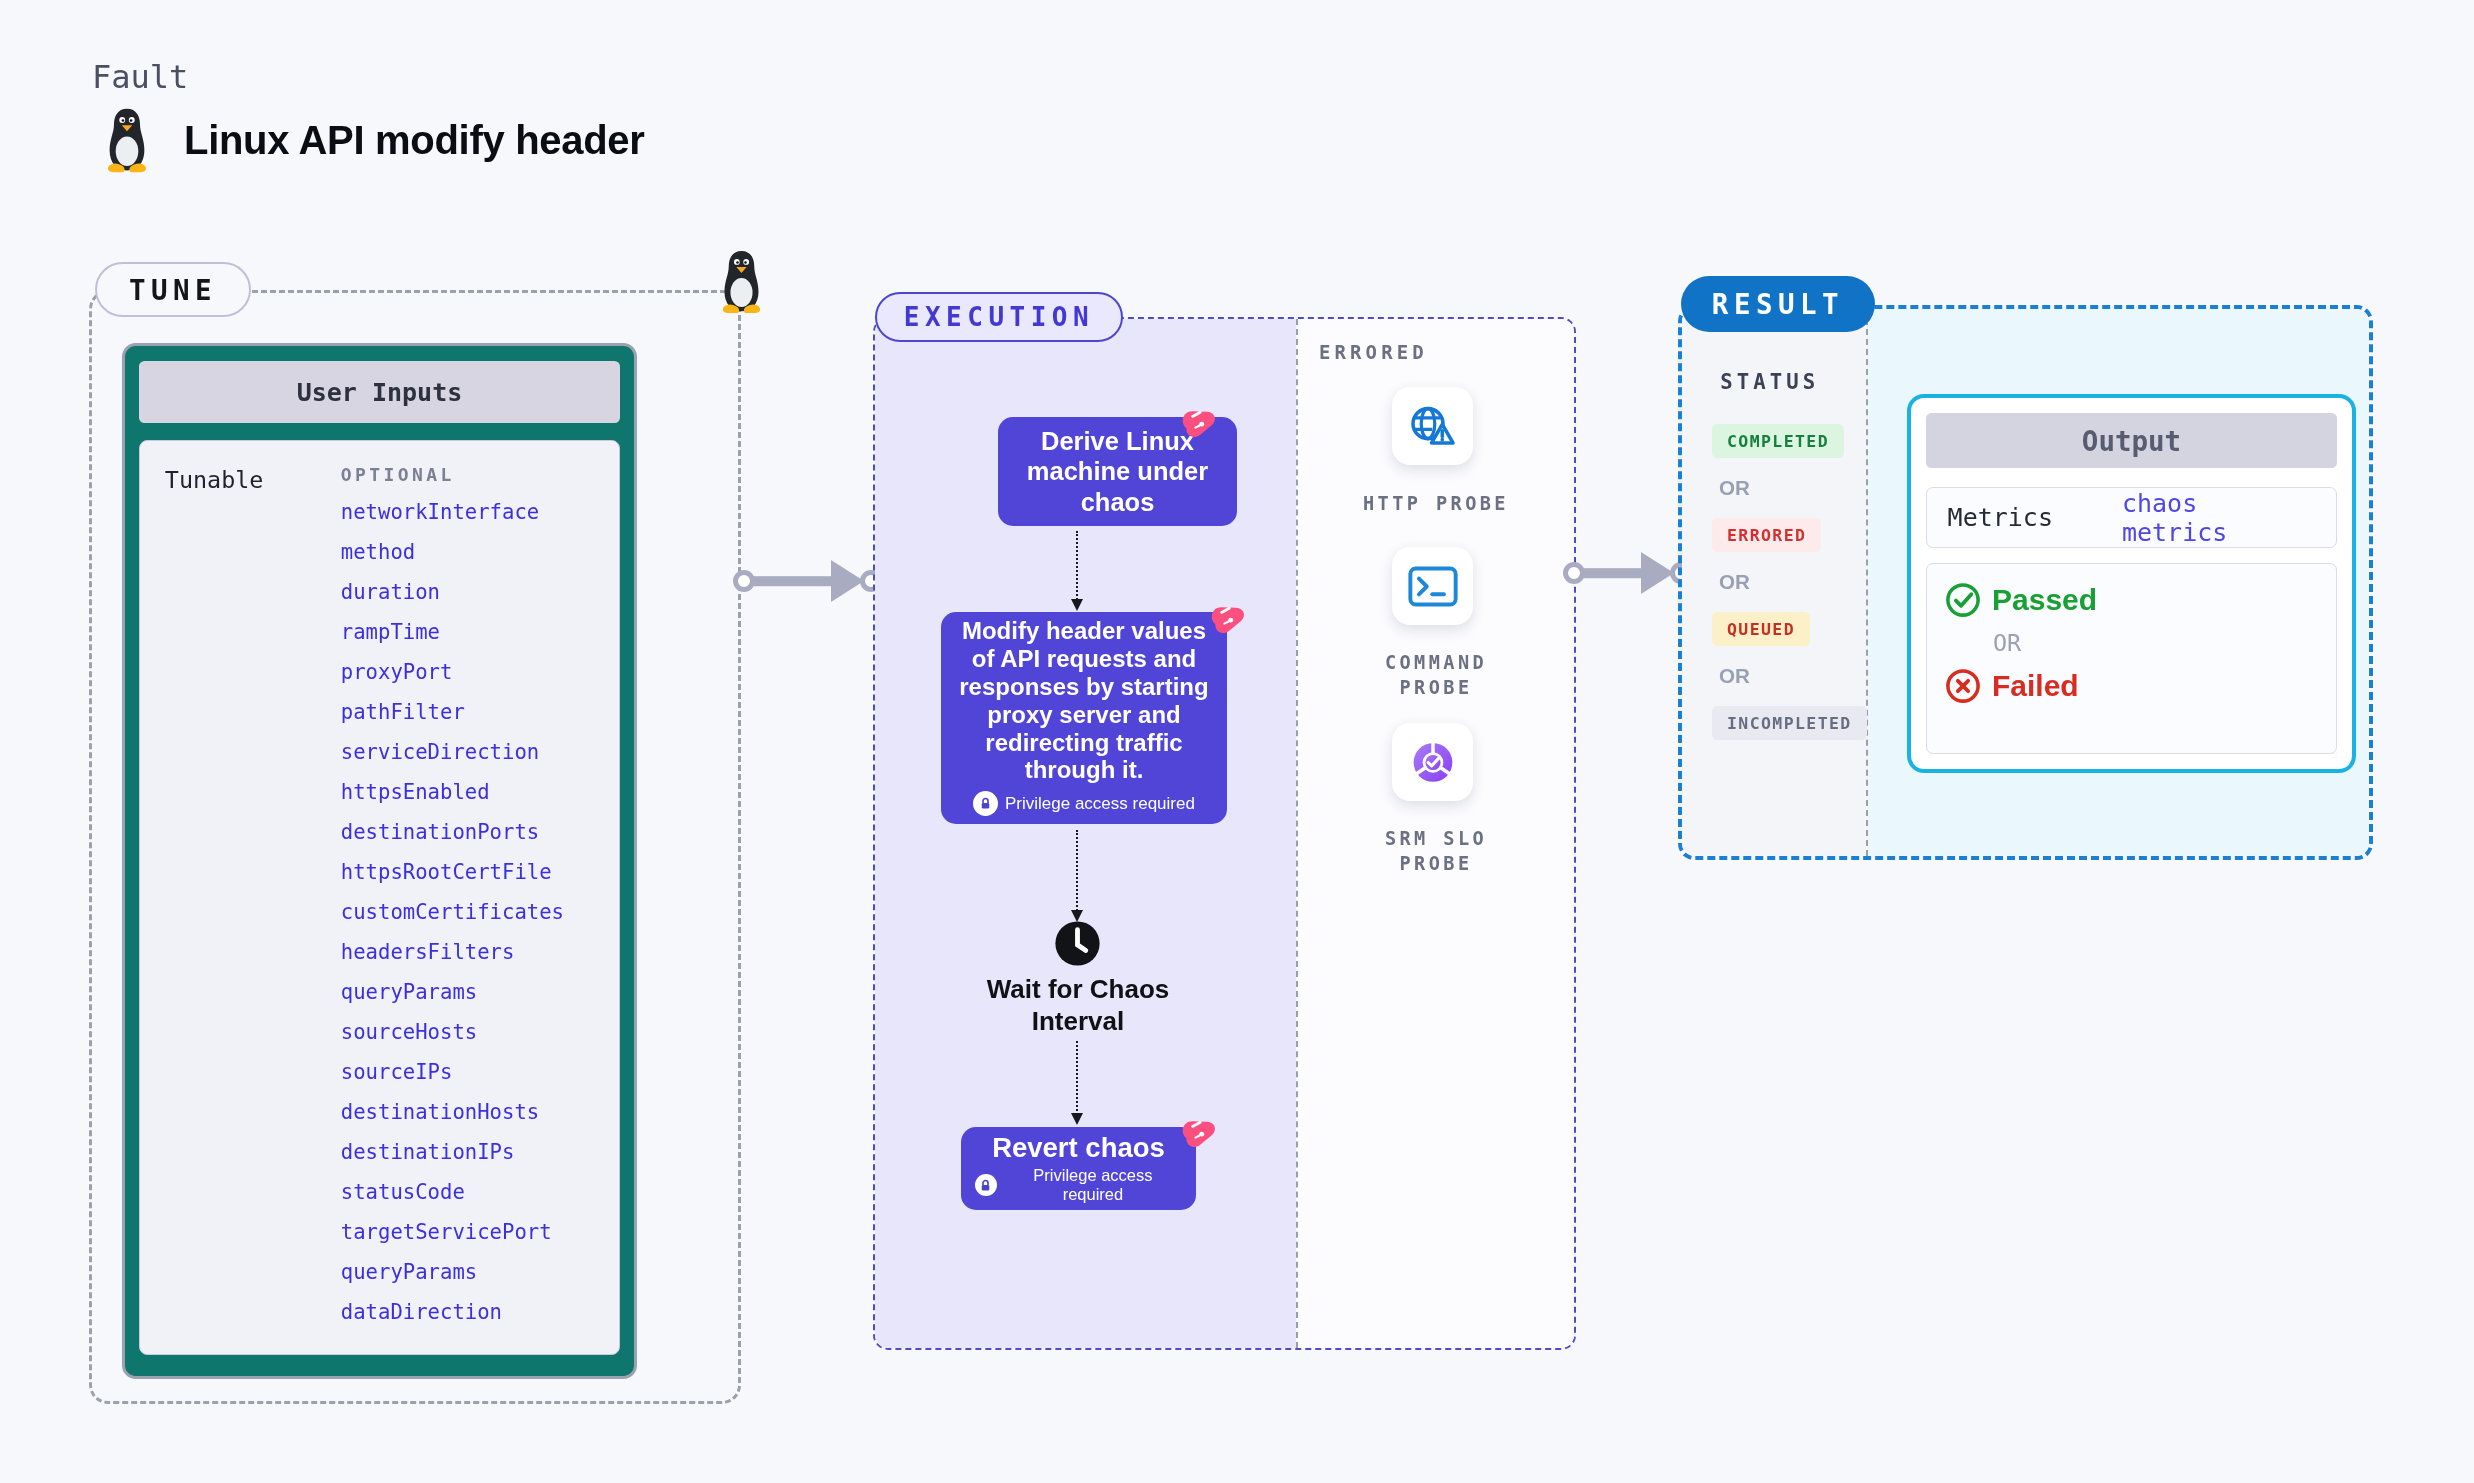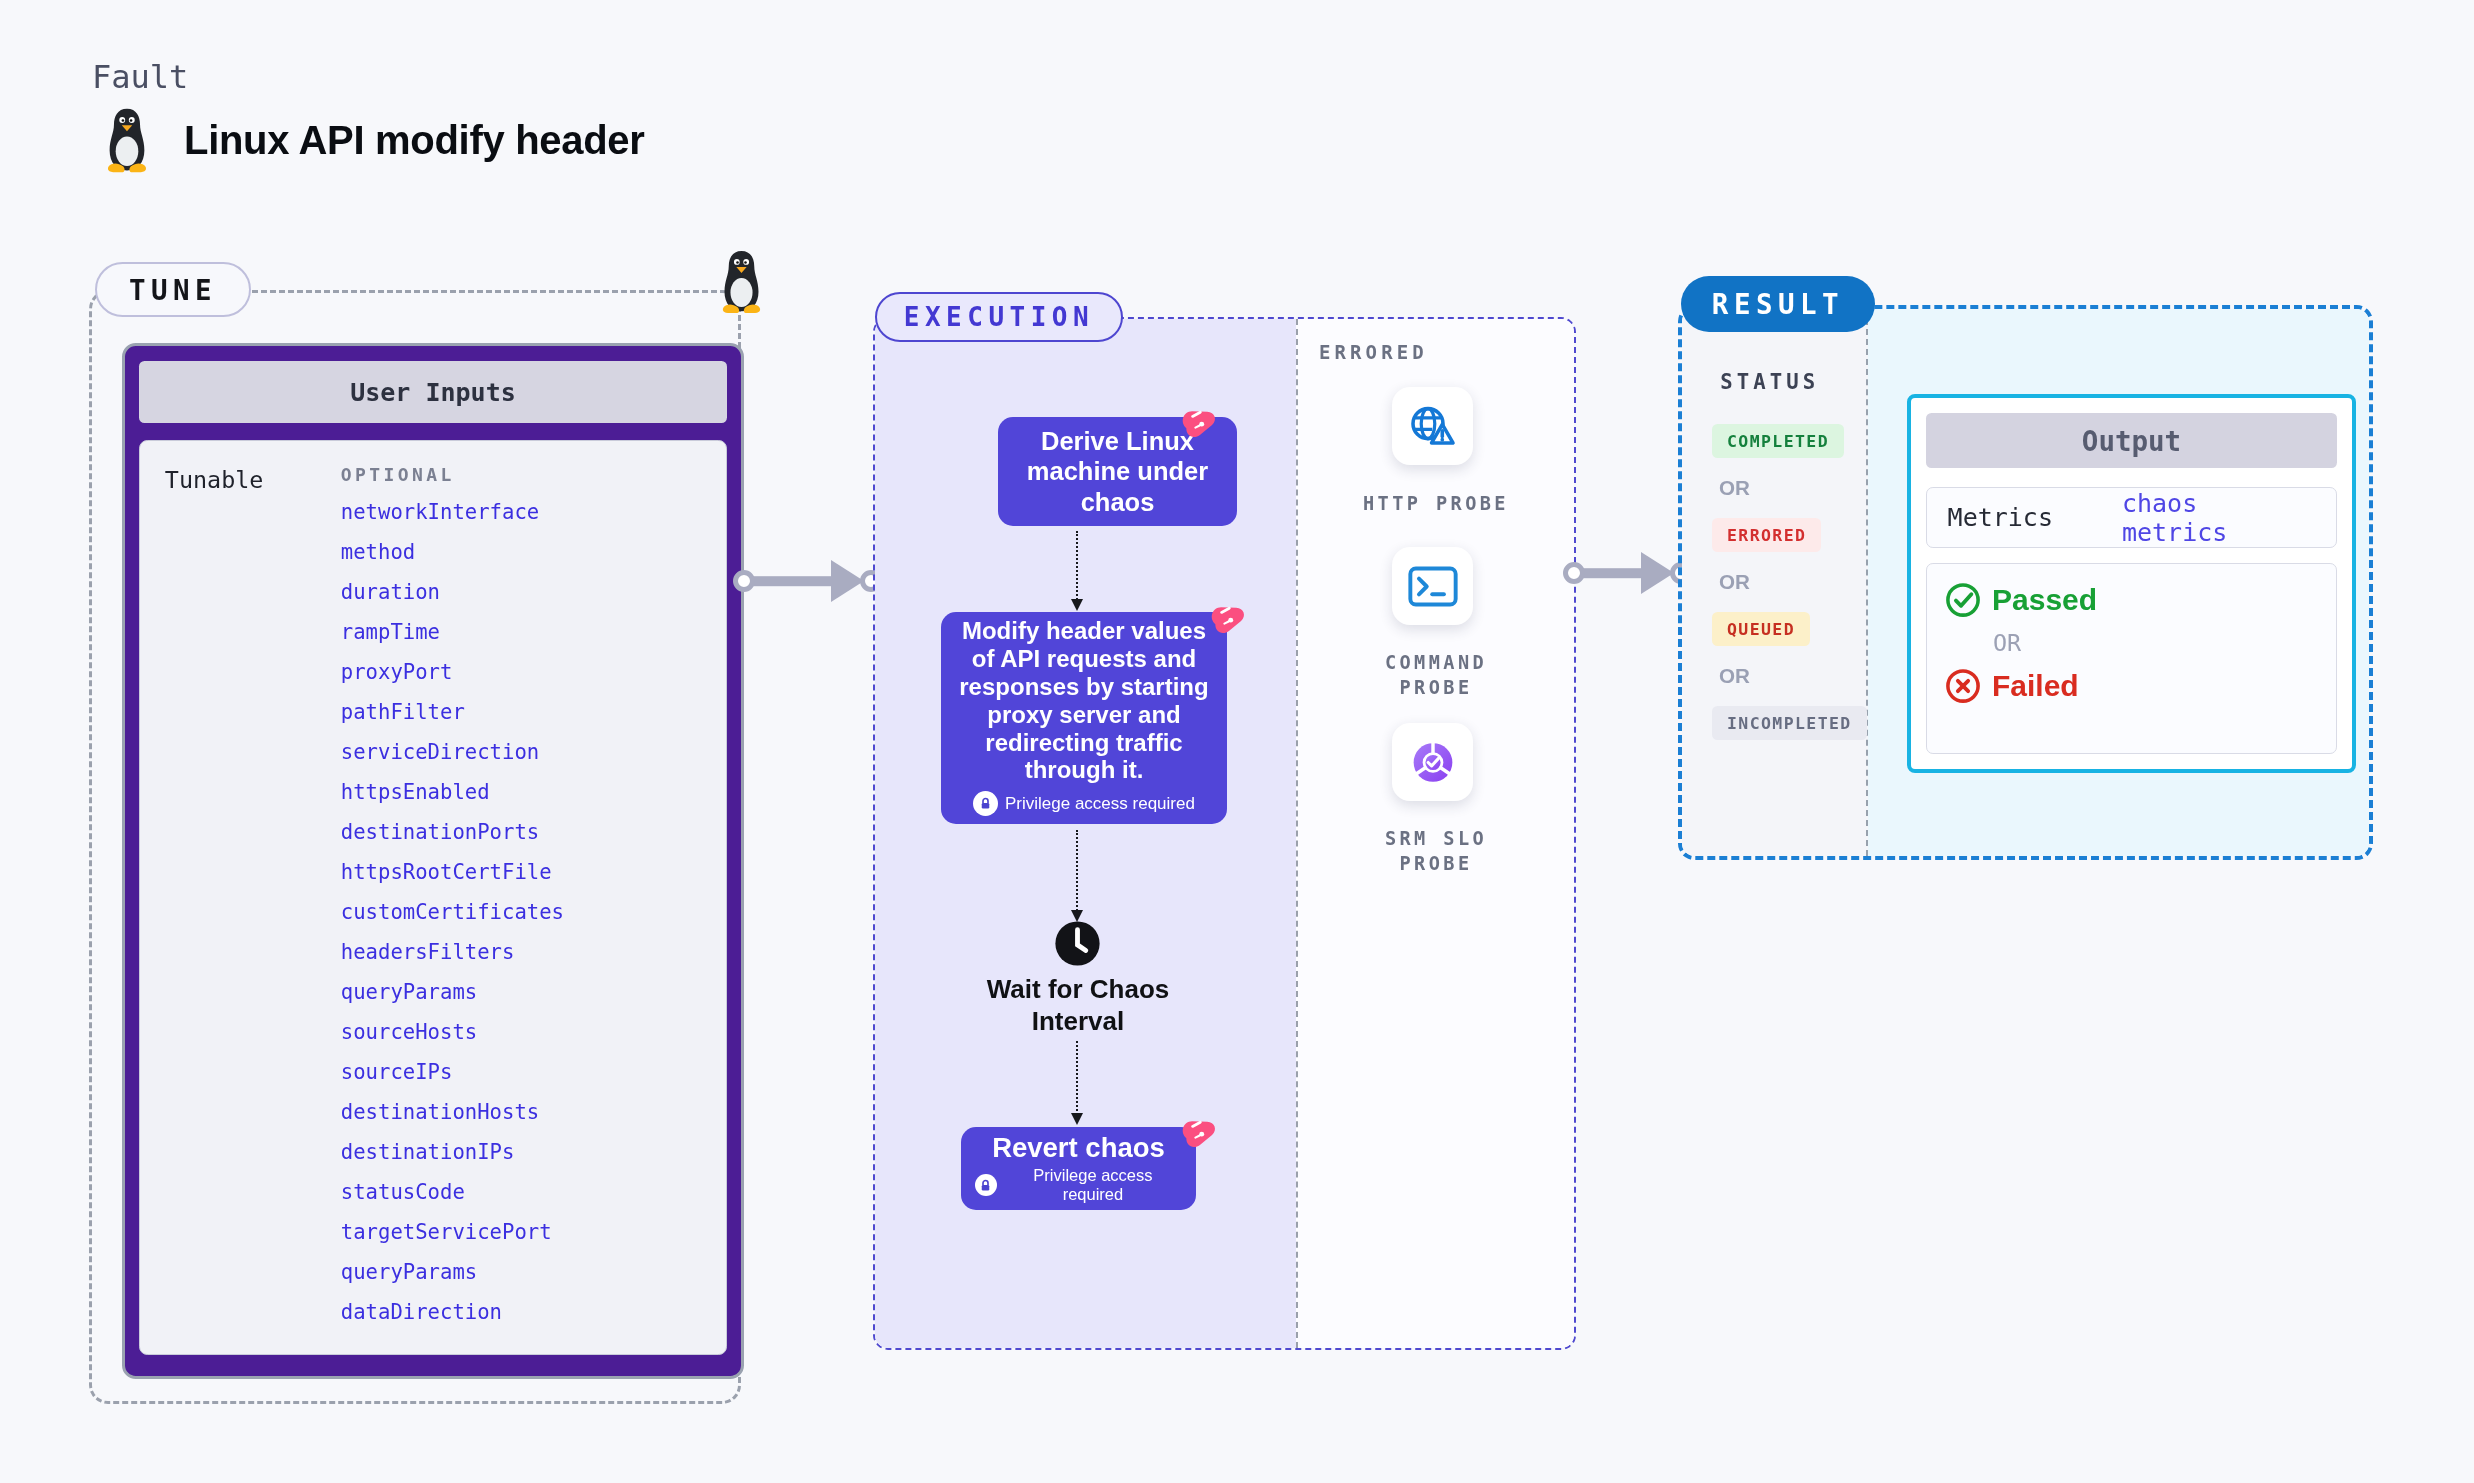--- a/index.html
+++ b/index.html
@@ -13,21 +13,21 @@
   
   .fault-label{left:92px;top:58px;font:32px var(--mono);color:#4a4f63;}
   .tux-title{left:100px;top:107px;width:54px;height:66px;}
   .page-title{left:184px;top:118px;font:bold 40px var(--sans);color:#0a0d12;letter-spacing:-0.3px;}
 
   
   .tune-dash{left:89px;top:290px;width:652px;height:1114px;border:3.4px dashed #9ba1ad;border-radius:19px;}
   .pill{display:flex;align-items:center;justify-content:center;font-family:var(--mono);font-weight:bold;border-radius:41px;}
   .tune-pill{left:95px;top:262px;width:156px;height:55px;background:#f7f8fc;border:2.8px solid #bfbfdc;font-size:27.5px;letter-spacing:5.5px;color:#141519;}
   .tux-corner{left:716px;top:249px;width:51px;height:65px;}
-  .inputs-card{left:122px;top:343px;width:622px;height:1036px;background:#4c1d95;border:3.4px solid #9aa2b0;border-radius:13.8px;padding-left:16px;}
+  .inputs-card{left:122px;top:343px;width:515px;height:1036px;background:#0f766e;border:3.4px solid #9aa2b0;border-radius:13.8px;padding-left:16px;}
   .inputs-header{left:13.8px;top:15px;right:13.8px;height:62px;background:#d6d5e1;border-radius:5.5px;display:flex;align-items:center;justify-content:center;font:bold 25px var(--mono);color:#2d3140;}
   .tunables-box{left:13.8px;right:13.8px;top:94px;height:915px;background:#f1f2f7;border:1.4px solid #c9cbda;border-radius:8.3px;}
   .tunable-label{left:25px;top:25px;font:23.4px var(--mono);color:#1f222b;}
   .opt-col{left:201px;top:16.5px;display:flex;flex-direction:column;}
   .optional-label{height:34px;display:flex;align-items:center;font:bold 18px var(--mono);letter-spacing:3.4px;color:#7b8092;}
   .param{height:40px;display:flex;align-items:center;font:20.6px var(--mono);color:#3b2fe0;cursor:pointer;}
 
   
   .harrow{height:44px;}
   .conn-dot{position:absolute;top:50%;transform:translateY(-50%);width:22px;height:22px;border:5.5px solid #a9acc1;background:#fff;border-radius:50%;}
@@ -74,21 +74,21 @@
   .cyan-area{flex:1;background:#eaf7fd;}
   .result-pill{left:1681px;top:276px;width:194px;height:56px;background:#1173c5;font-size:27.5px;letter-spacing:5.5px;color:#fff;}
   .status-label{font:bold 20.6px var(--mono);letter-spacing:4.1px;color:#3c4254;margin:0 0 30px 8.3px;}
   .status-badge{display:inline-flex;align-items:center;height:34px;padding:0 15px;border-radius:5.5px;font:bold 16.5px var(--mono);letter-spacing:1.4px;margin-bottom:18px;}
   .b-completed{background:#dcf5e0;color:#15803d;}
   .b-errored{background:#fdeaea;color:#d32f2f;}
   .b-queued{background:#fcf0c9;color:#c62f21;}
   .b-incompleted{background:#e9eaf1;color:#676d82;}
   .or-sep{font:bold 20.6px var(--sans);color:#9aa0b4;margin:0 0 18px 6.9px;}
 
-  .output-box{left:1907px;top:394px;width:449px;background:#fff;border:4.1px solid #18b3e3;border-radius:8px;padding:15px;}
+  .output-box{left:1907px;top:394px;width:449px;background:#fff;border:4.1px solid #18b3e3;border-radius:17px;padding:15px;}
   .output-bar{height:55px;background:#d4d3e0;border-radius:5.5px;display:flex;align-items:center;justify-content:center;font:bold 27.5px var(--mono);color:#575c70;}
   .o-row{border:1.4px solid #d9dbe6;border-radius:6.9px;background:#fbfcff;}
   .metrics-row{margin-top:19px;height:61px;display:flex;align-items:center;padding:0 20.6px;}
   .metrics-label{font:25px var(--mono);color:#262a35;}
   .metrics-value{font:25px var(--mono);color:#4f46e5;margin-left:69px;cursor:pointer;}
   .probe-res-row{margin-top:15px;height:191px;display:flex;padding:18px 18px;gap:15px;}
   .pr-label{width:132px;font:25px/1.3 var(--mono);color:#262a35;}
   .pr-values{display:flex;flex-direction:column;}
   .res-line{display:flex;align-items:center;gap:11px;}
   .res-line svg{width:36px;height:36px;}

